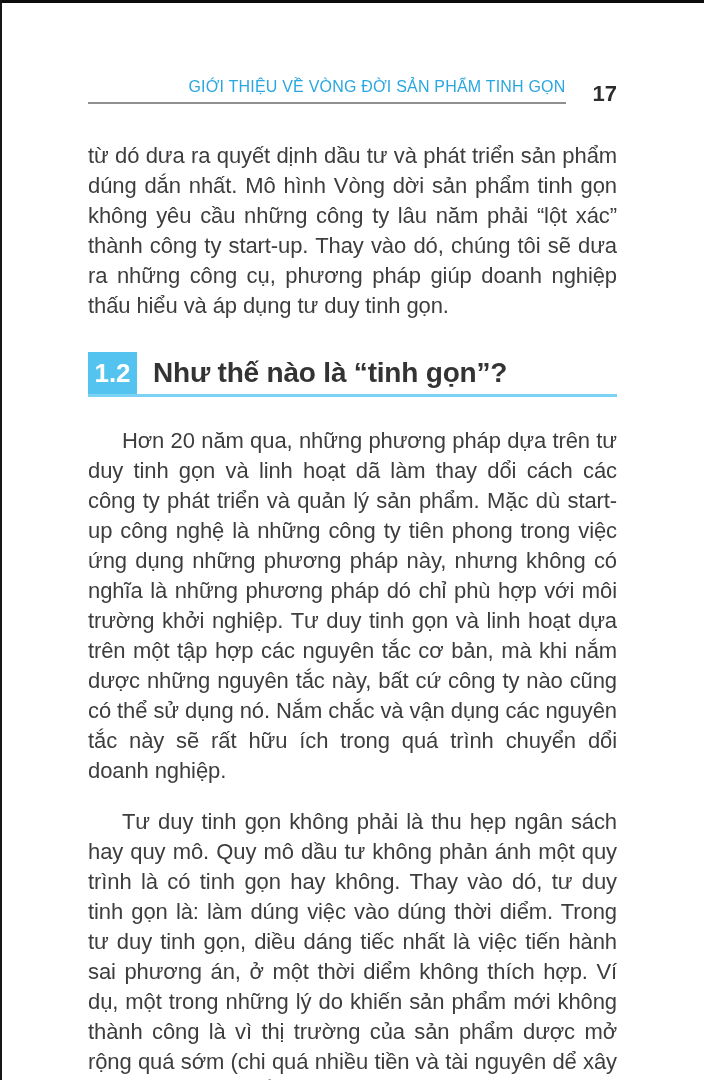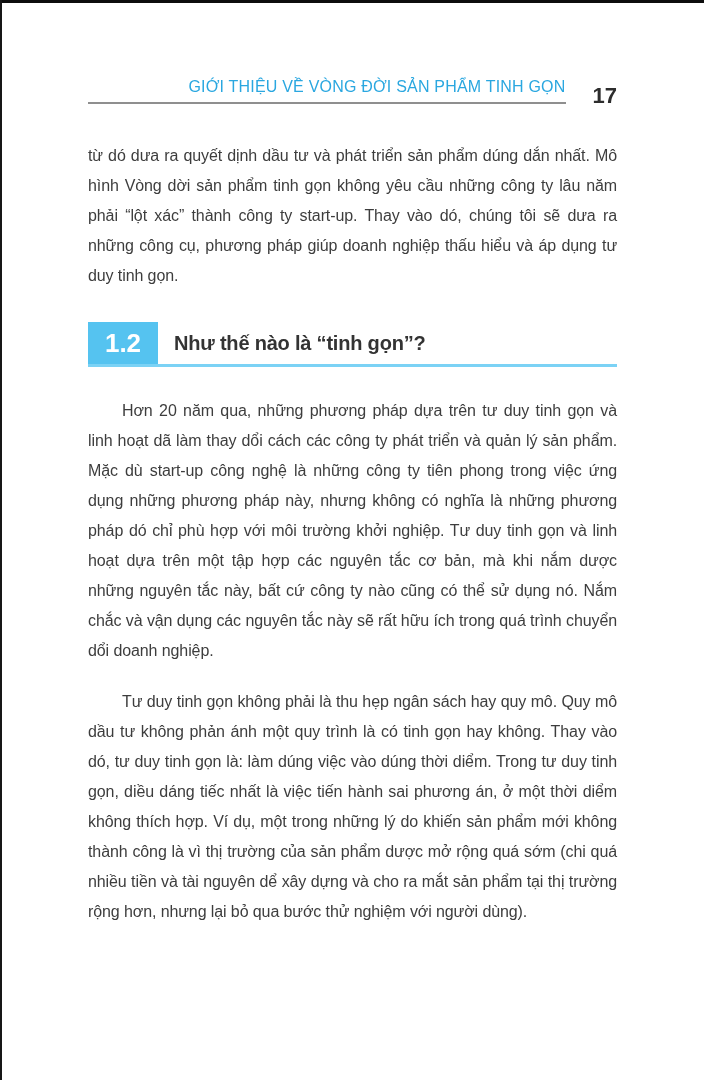--- a/index.html
+++ b/index.html
@@ -28,21 +28,21 @@
   }
   .content {
     position: absolute;
     left: 88px;
     top: 78px;
     width: 529px;
   }
   
   .header {
     display: flex;
-    align-items: center;
+    align-items: flex-start;
   }
   .header-rule {
     flex: 1;
     text-align: right;
     border-bottom: 2px solid var(--rule_gray, #8f8f8f);
     padding-bottom: 6px;
     white-space: nowrap;
   }
   .chapter-title {
     color: var(--accent_blue, #2aa7e0);
@@ -54,54 +54,54 @@
     font-size: 22px;
     font-weight: 600;
     color: var(--page_number_dark, #2d2d2d);
     margin-left: 27px;
     position: relative;
     top: 5px;
     line-height: 1;
   }
   
   .page-body p {
-    font-size: 16px;
+    font-size: 22px;
     line-height: 30px;
     color: var(--body_text_gray, #3d3d3d);
     text-align: justify;
     margin: 0 0 21px 0;
     text-indent: 34px;
     letter-spacing: -0.1px;
   }
   .page-body p.continued {
     text-indent: 0;
     margin-top: 37px;
   }
   
   .section-heading {
     display: flex;
     align-items: center;
     border-bottom: 3px solid var(--underline_blue, #7bd2f5);
     margin: 31px 0 29px 0;
   }
   .section-number-badge {
-    width: 70px;
+    width: 49px;
     height: 42px;
     background: var(--badge_blue, #55c3f0);
     color: #ffffff;
     display: flex;
     align-items: center;
     justify-content: center;
     font-size: 26px;
     font-weight: 700;
     flex: 0 0 auto;
   }
   .section-title {
     margin-left: 16px;
-    font-size: 20px;
+    font-size: 28px;
     font-weight: 700;
     color: var(--heading_dark, #333333);
     letter-spacing: -0.2px;
     white-space: nowrap;
   }
 </style>
 </head>
 <body>
 
 <div class="edge-top"></div>

